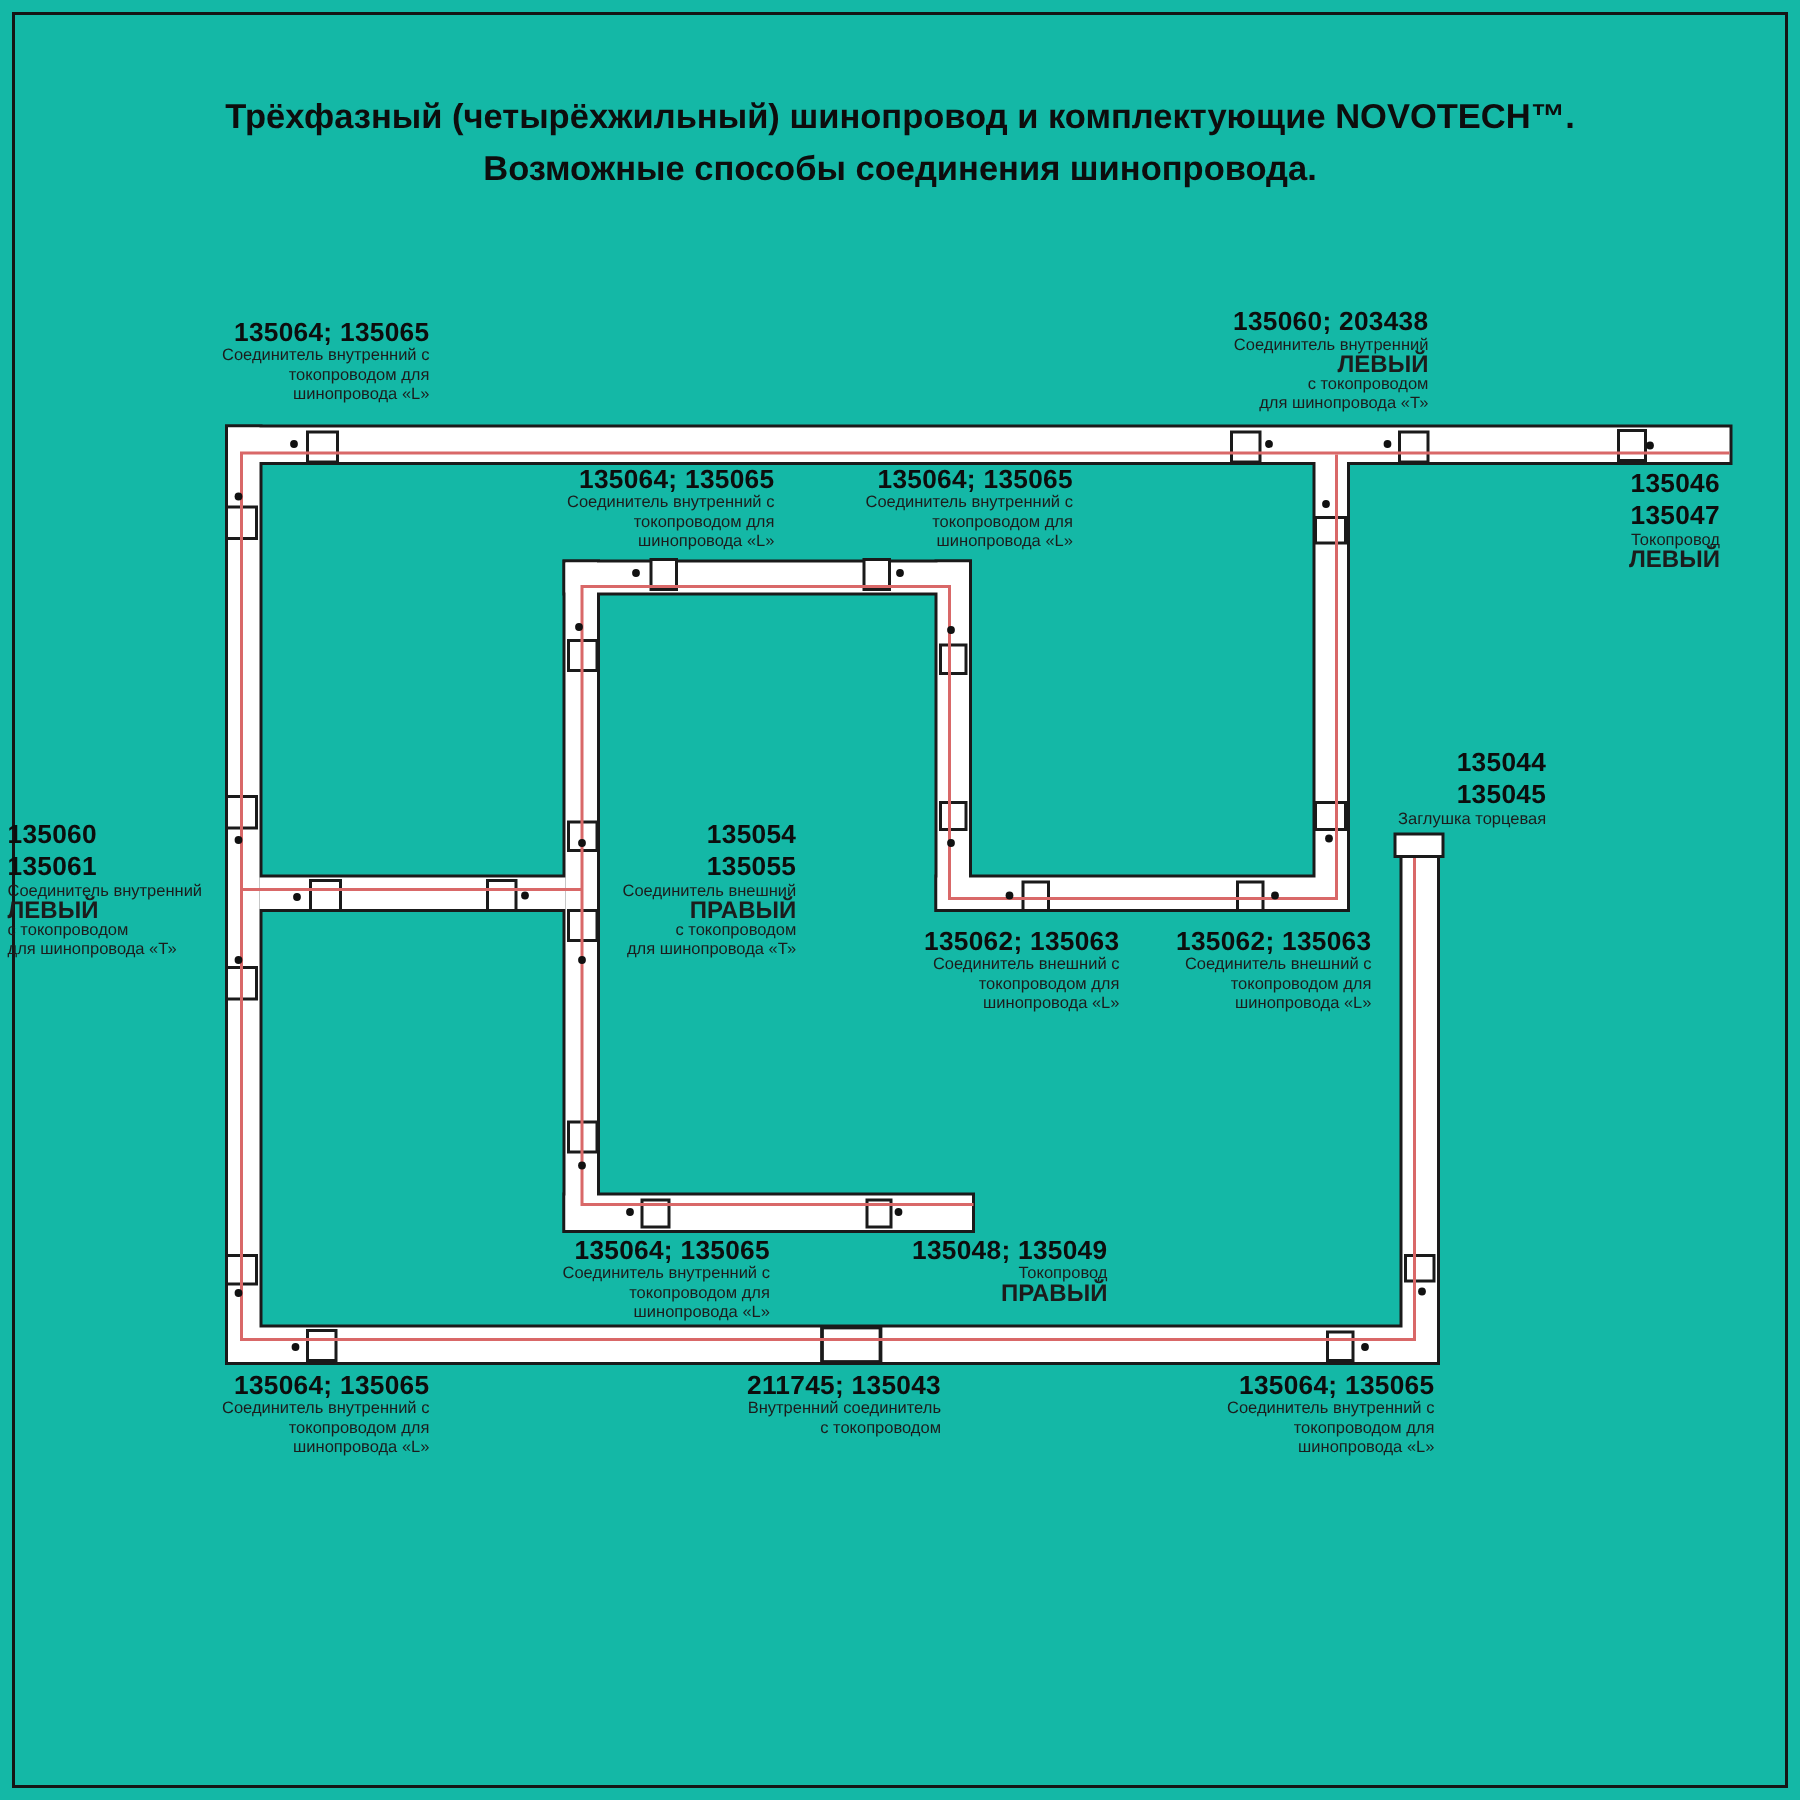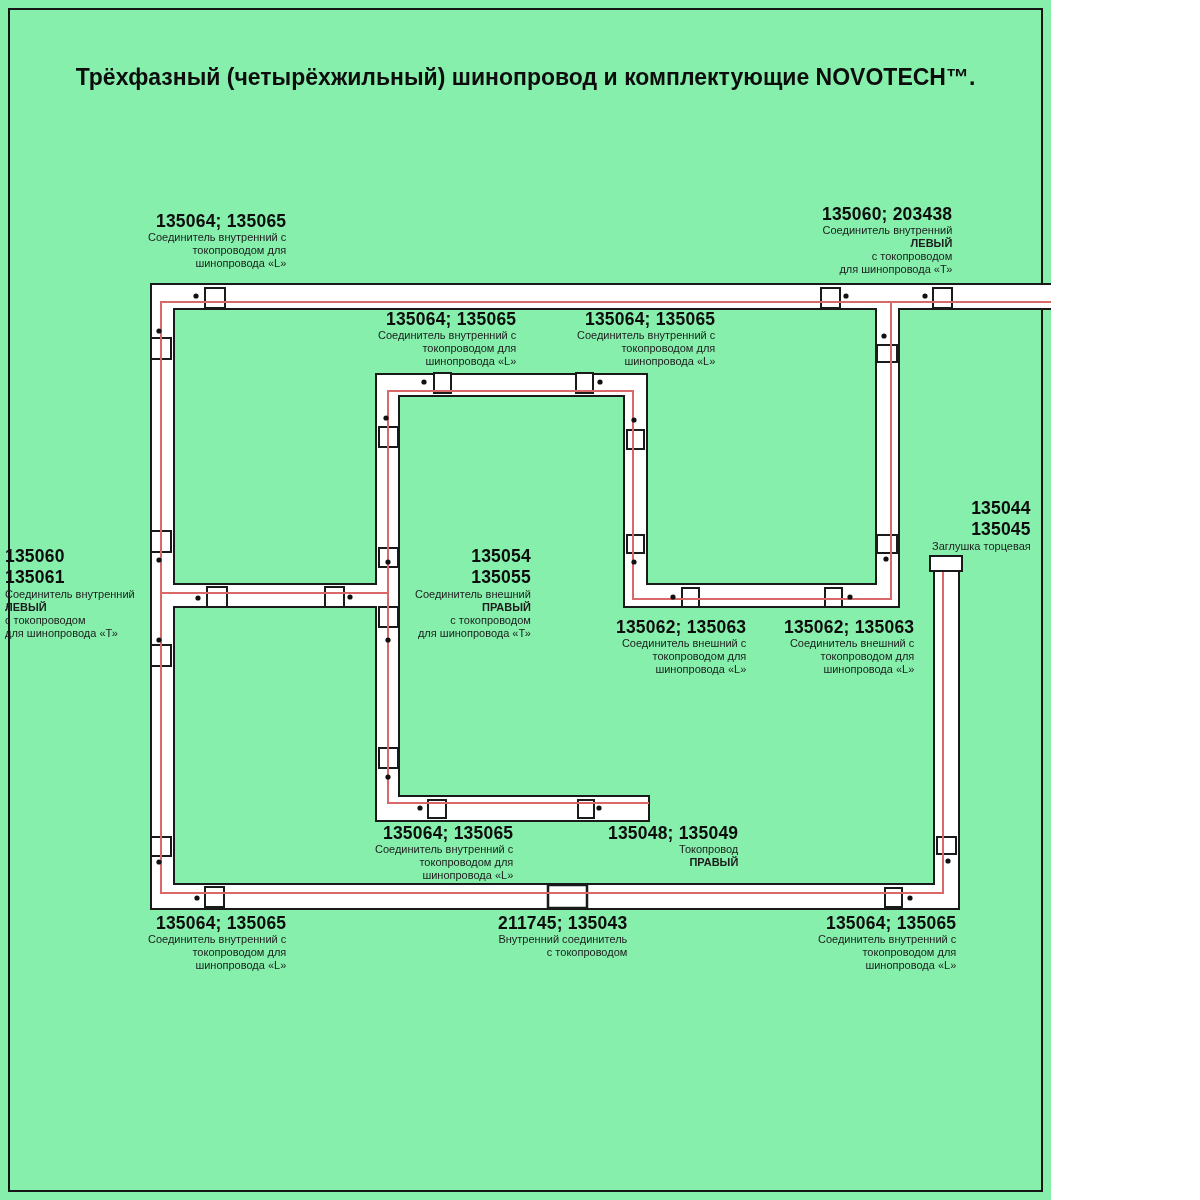--- a/index.html
+++ b/index.html
@@ -1,36 +1,37 @@
 <!DOCTYPE html>
 <html><head>
 <meta charset="utf-8">
 <style>
   html,body{margin:0;padding:0;background:#ffffff;}
-  #page{position:relative;width:1051px;height:1200px;background:#86efac;overflow:hidden;
+  #page{position:relative;width:1200px;height:1200px;background:#14b8a6;overflow:hidden;
         font-family:"Liberation Sans","DejaVu Sans",sans-serif;color:#111;}
   #frame{position:absolute;inset:8px;border:2px solid #151515;pointer-events:none;}
   #title{position:absolute;top:60px;left:0;right:0;text-align:center;
          font-size:23px;font-weight:bold;line-height:35px;color:#0d0d0d;}
   #diagram{position:absolute;left:0;top:0;}
   .lbl{position:absolute;line-height:13px;text-align:right;}
   .code{font-size:17.5px;font-weight:bold;line-height:19px;letter-spacing:0.2px;color:#0d0d0d;}
   .code2{font-size:17.5px;font-weight:bold;line-height:21px;letter-spacing:0.2px;color:#0d0d0d;}
   .d{font-size:11px;line-height:13px;color:#1c1c1c;}
-  .db{font-size:11px;line-height:13px;font-weight:bold;color:#1c1c1c;}
+  .db{font-size:16px;line-height:13px;font-weight:bold;color:#1c1c1c;}
   .ralign{text-align:left;}
 </style>
 </head>
 <body>
 
 <div id="page">
   <div id="frame"></div>
 
   <div id="title">
     <div>Трёхфазный (четырёхжильный) шинопровод и комплектующие NOVOTECH™.</div>
+    <div>Возможные способы соединения шинопровода.</div>
   </div>
 
   <svg id="diagram" width="1200" height="1200" viewBox="0 0 1200 1200">
       <rect x="150" y="283" width="1005" height="27" fill="#1a1a1a"></rect>
       <rect x="150" y="283" width="25" height="627" fill="#1a1a1a"></rect>
       <rect x="150" y="883" width="810" height="27" fill="#1a1a1a"></rect>
       <rect x="933" y="570" width="27" height="340" fill="#1a1a1a"></rect>
       <rect x="875" y="310" width="25" height="298" fill="#1a1a1a"></rect>
       <rect x="623" y="583" width="277" height="25" fill="#1a1a1a"></rect>
       <rect x="623" y="373" width="25" height="235" fill="#1a1a1a"></rect>

